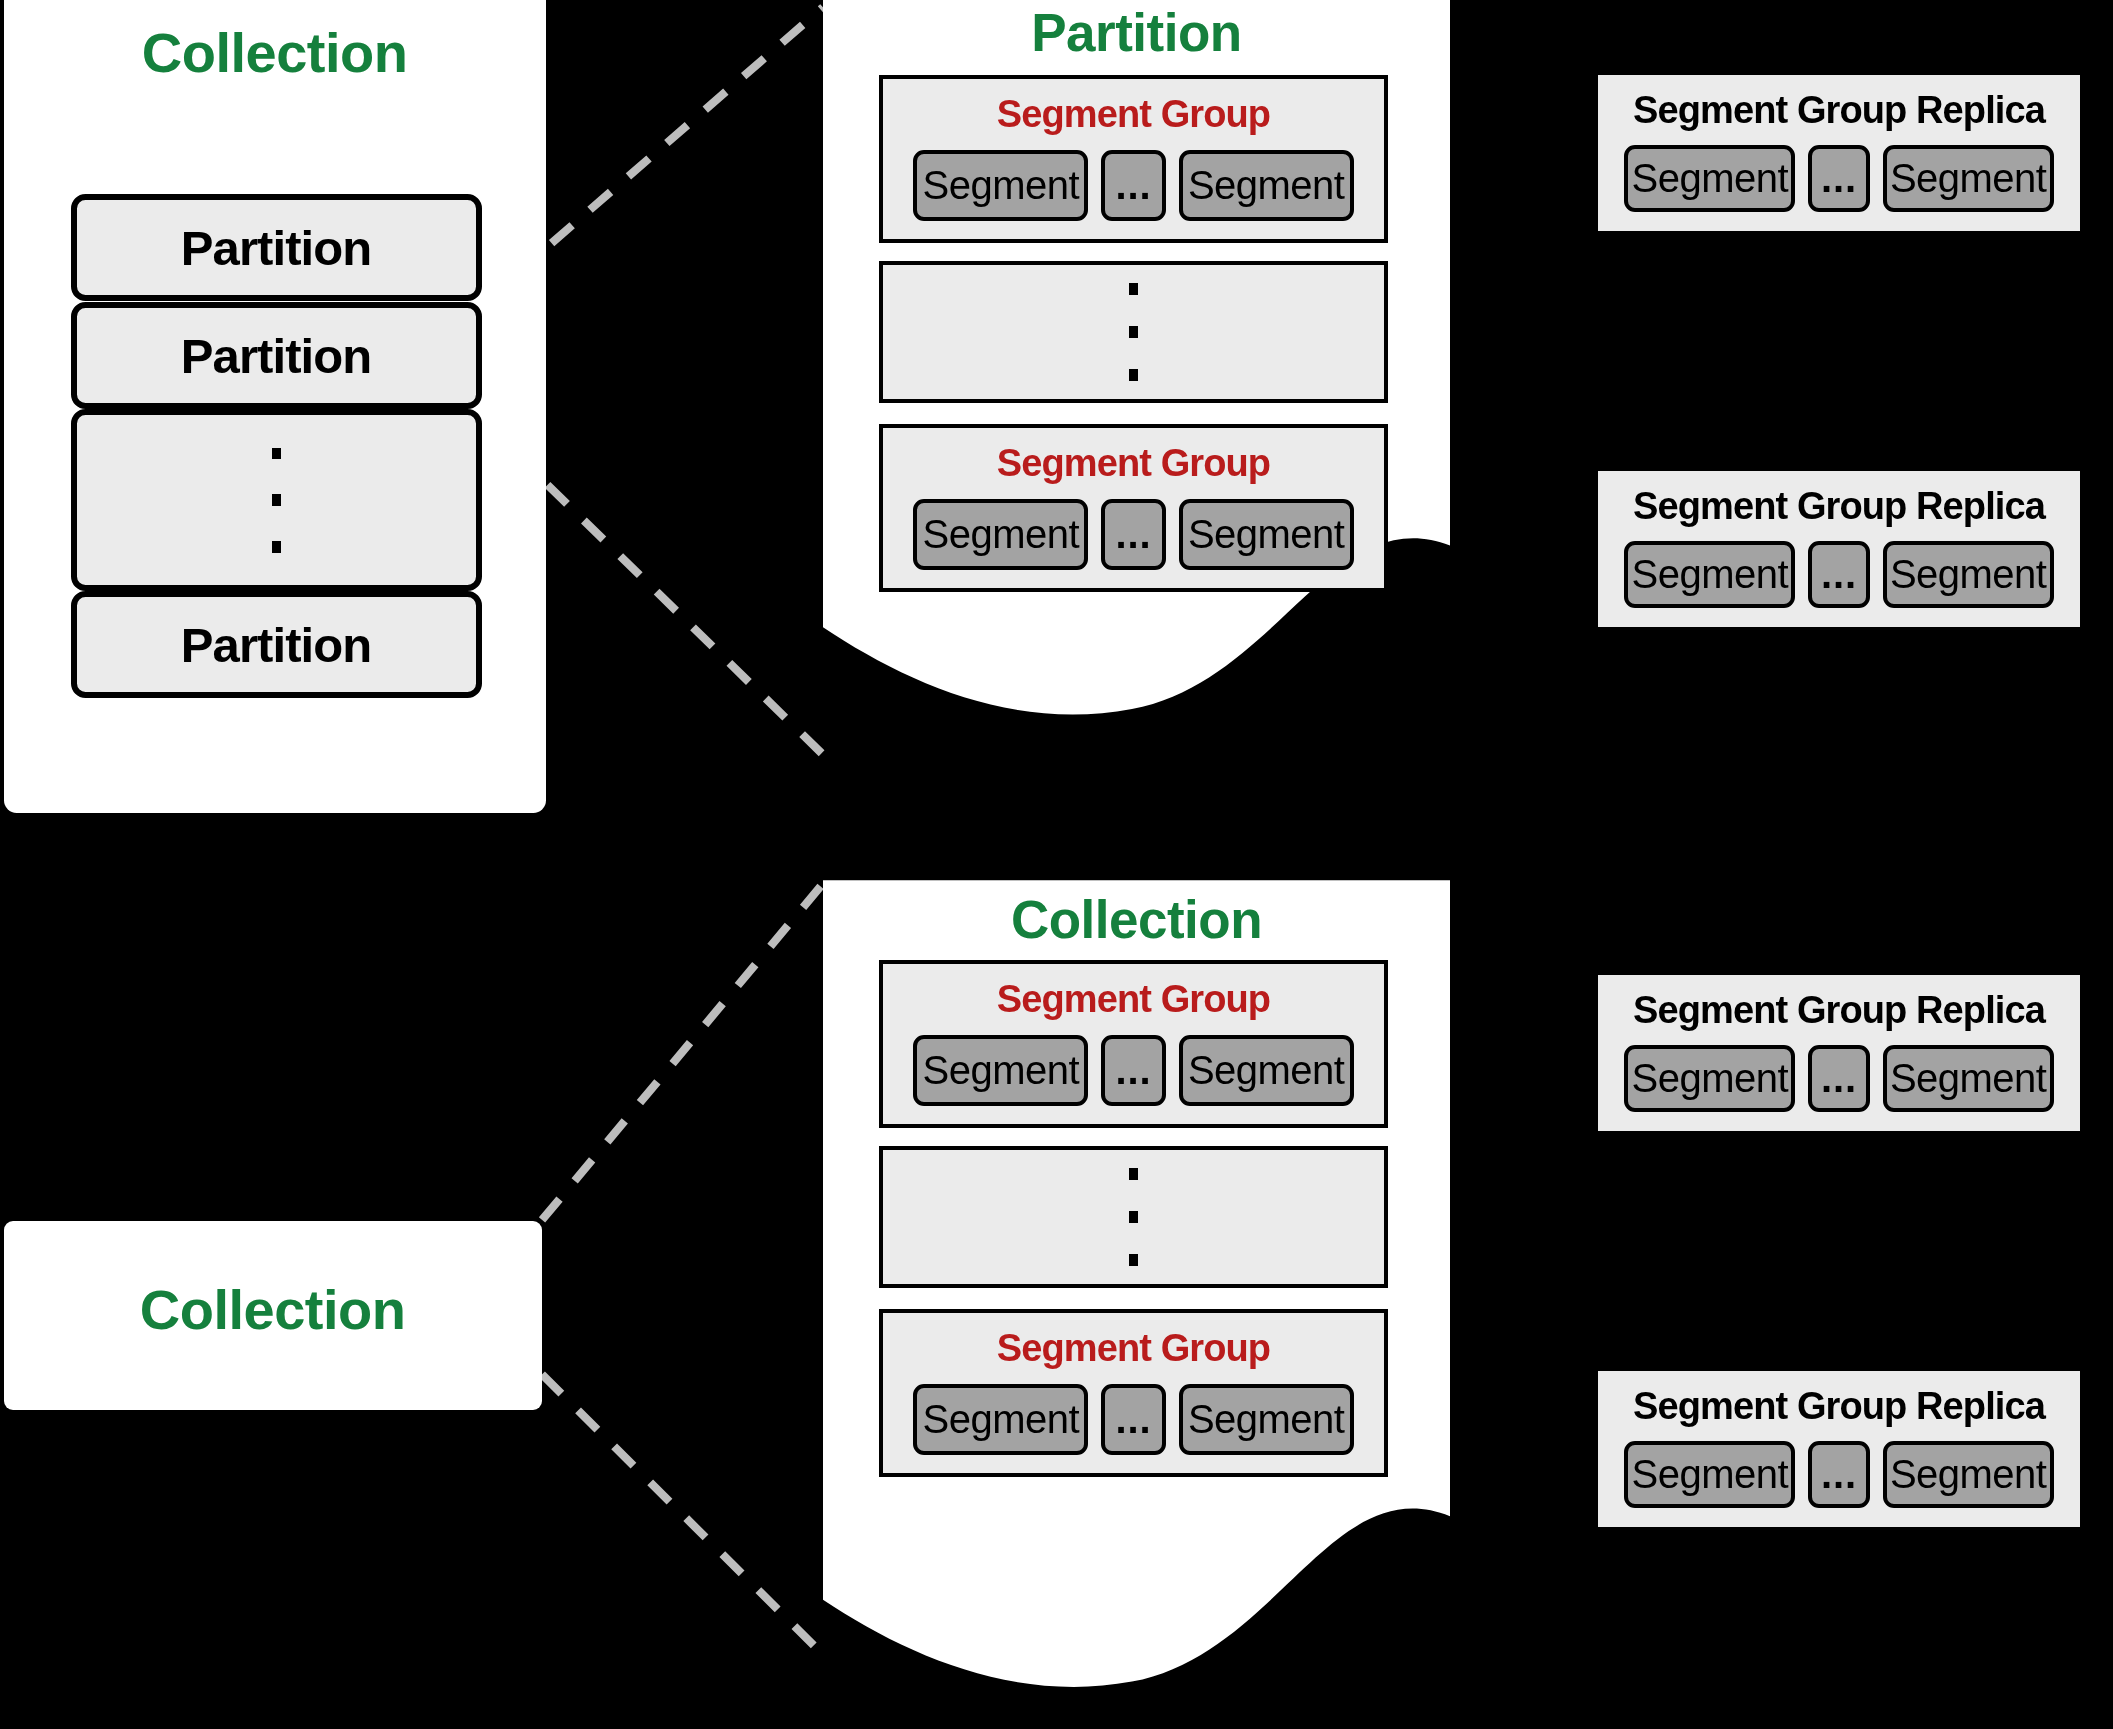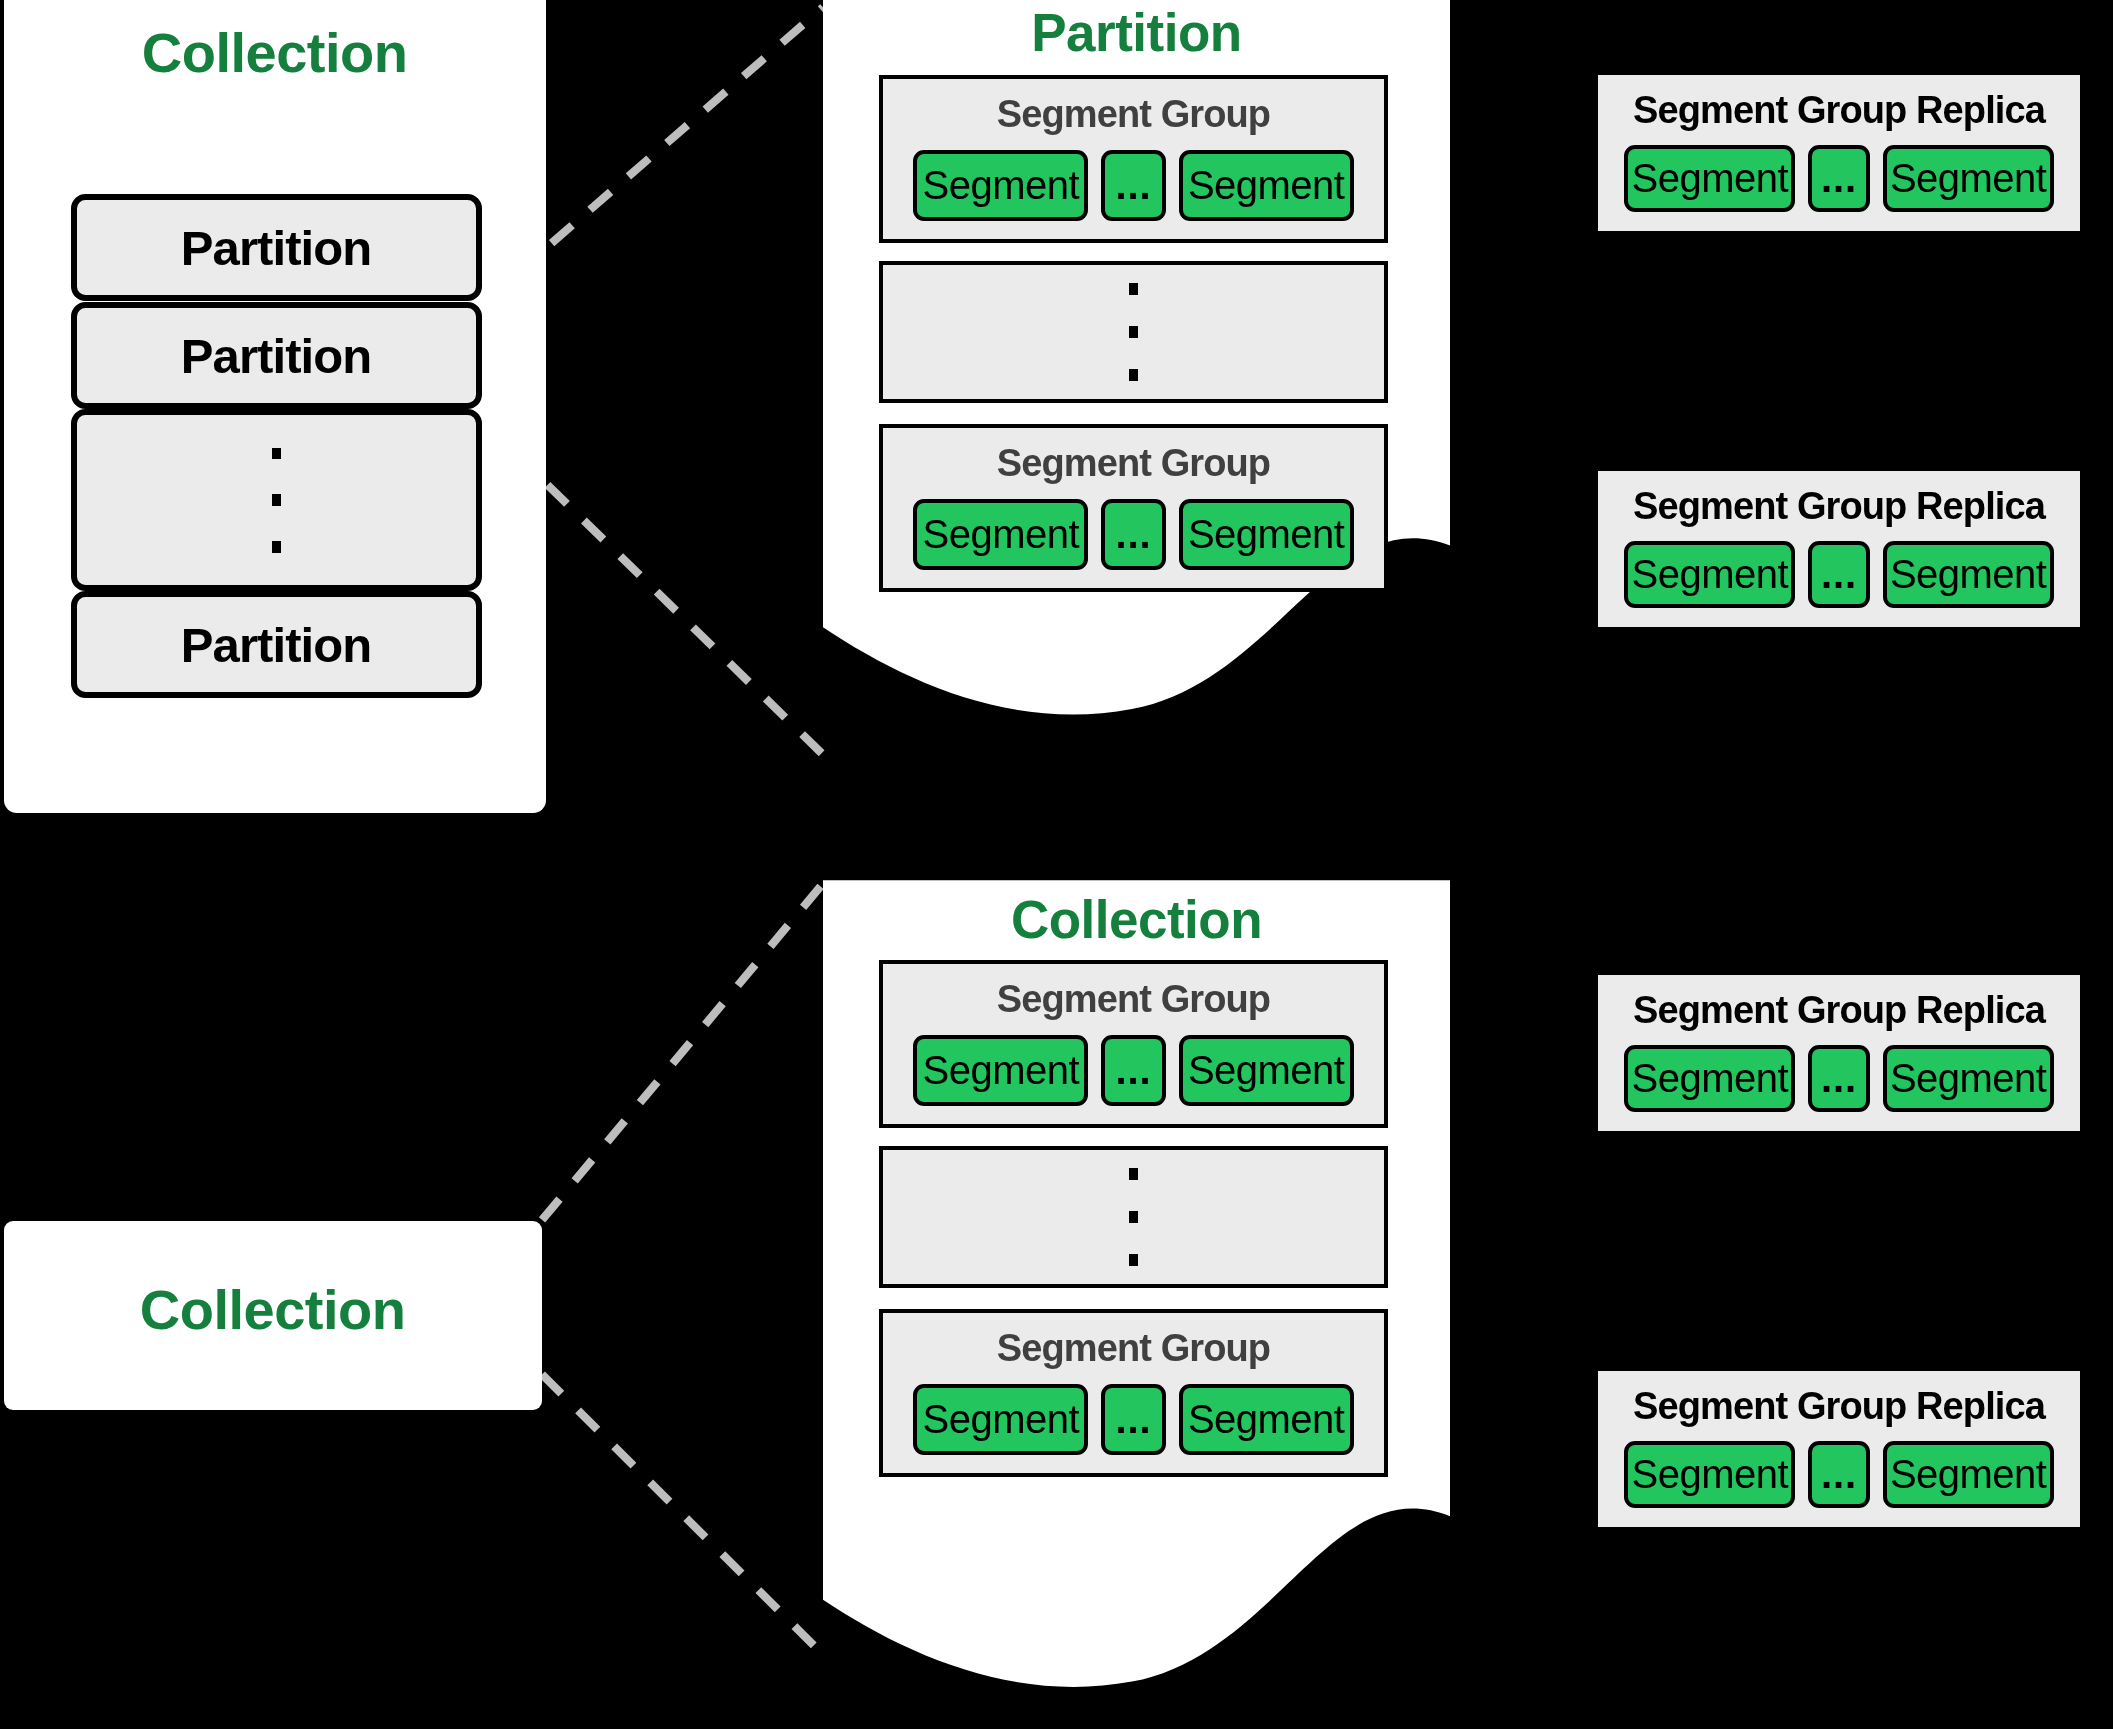--- a/index.html
+++ b/index.html
@@ -92,32 +92,32 @@
   .seg-group {
     position: absolute;
     background: #ebebeb;
     border: 4.5px solid #000000;
     box-sizing: border-box;
   }
   .seg-group-title {
     text-align: center;
     font-weight: bold;
     font-size: 38px;
-    color: #404040;
+    color: #b91c1c;
     letter-spacing: -0.9px;
     line-height: 1;
   }
   .seg-row {
     position: absolute;
     display: flex;
     align-items: center;
     justify-content: center;
   }
   .segment-box {
-    background: #22c55e;
+    background: #a3a3a3;
     border: 4.5px solid #000000;
     border-radius: 11px;
     box-sizing: border-box;
     display: flex;
     align-items: center;
     justify-content: center;
     font-size: 40px;
     font-weight: normal;
     color: #000000;
     letter-spacing: -0.5px;

